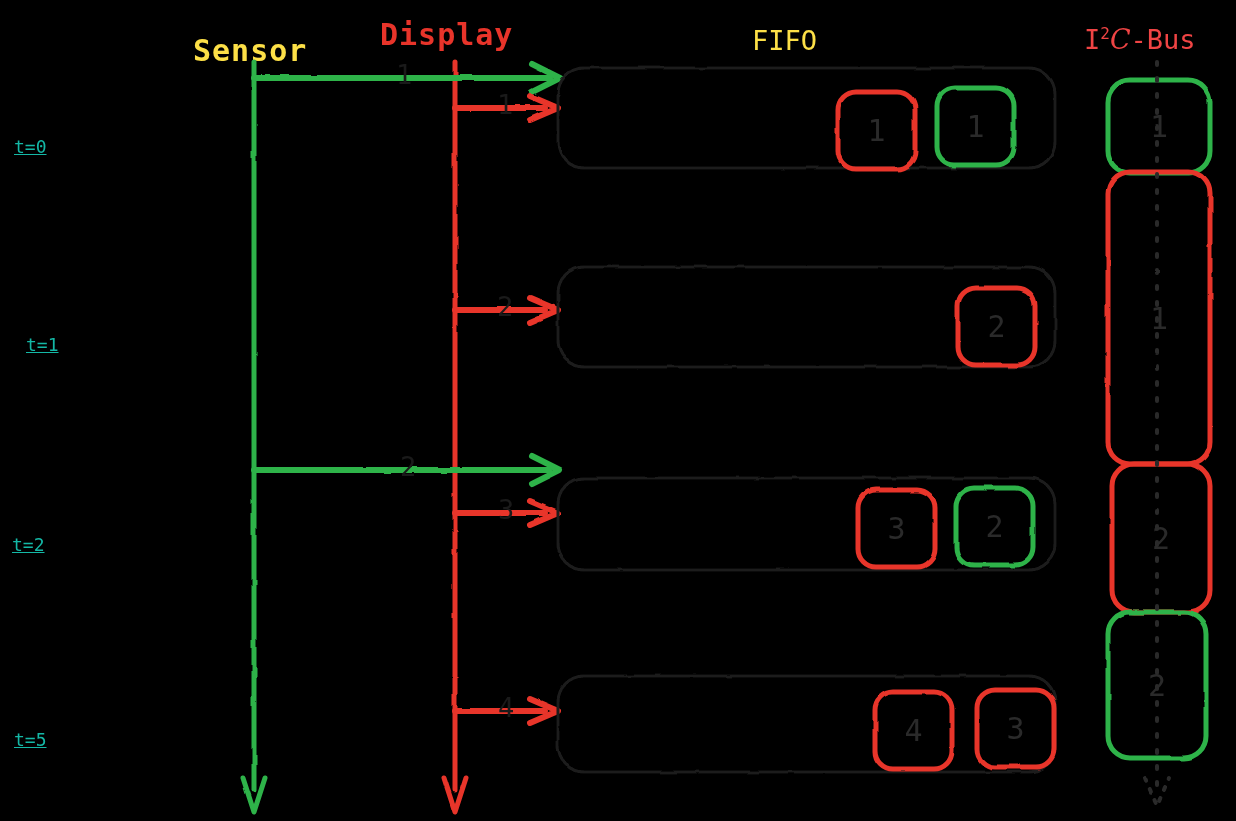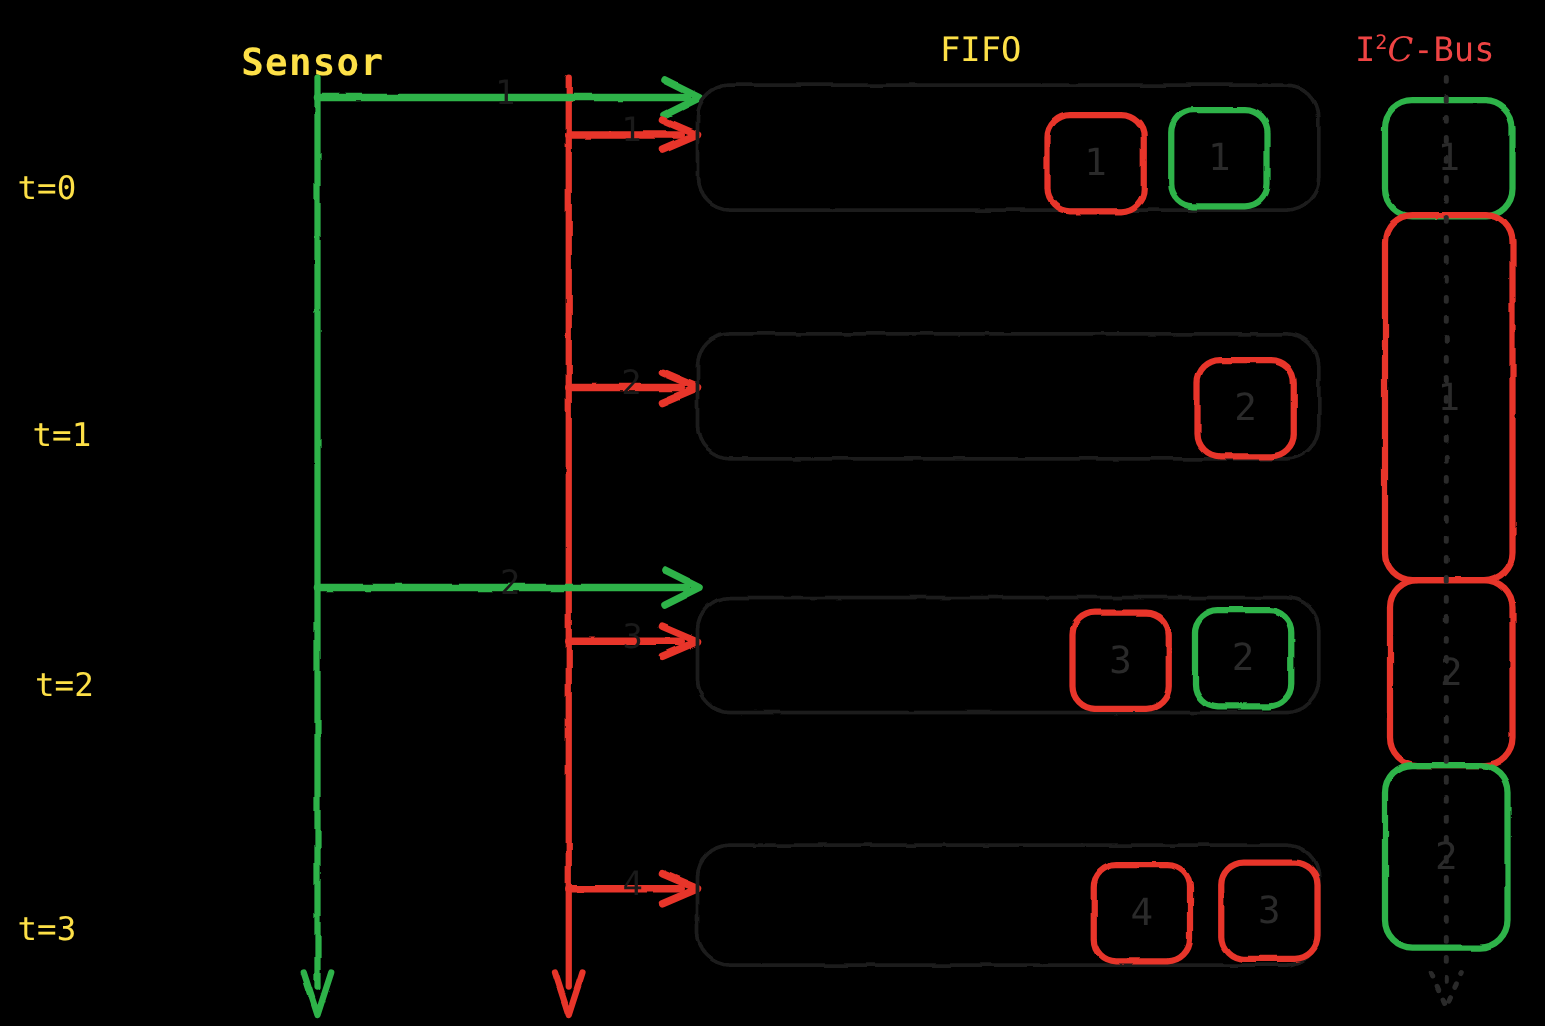--- a/index.html
+++ b/index.html
@@ -2,48 +2,49 @@
 <html><head>
 <meta charset="utf-8">
 <style>
   html,body{margin:0;padding:0;background:#000;}
   body{width:1236px;height:821px;overflow:hidden;
        font-family:"DejaVu Sans Mono","Liberation Mono",monospace;}
   #stage{position:relative;width:1236px;height:821px;background:#000;}
   svg.layer{position:absolute;left:0;top:0;width:1236px;height:821px;}
   .lbl{position:absolute;white-space:nowrap;pointer-events:none;}
   .hdr{font-size:30px;font-weight:700;letter-spacing:1px;}
-  .tlabel{font-size:26px;color:#fde047;}
+  .tlabel{font-size:18px;color:#14b8a6;text-decoration:underline;}
   .fifo-title{font-size:27px;color:#fde047;}
   .bus-title{font-size:27px;color:#ef4444;}
   .sup{font-size:16px;vertical-align:super;}
   .cital{font-style:italic;font-family:"DejaVu Serif","Liberation Serif",serif;}
   .cellnum{position:absolute;font-size:30px;color:#2a2a2a;
            display:flex;align-items:center;justify-content:center;
            pointer-events:none;}
   .arrowlbl{position:absolute;font-size:27px;color:#1a1a1a;pointer-events:none;}
 </style>
 </head>
 <body>
 
 <div id="stage">
 
   <div class="lbl hdr" style="left:193px;top:17px;color:#fde047;margin-top:16px;">Sensor</div>
 
+  <div class="lbl hdr" style="left:380px;top:17px;color:#e8342a;">Display</div>
 
   <div class="lbl fifo-title" style="left:752px;top:25px;">FIFO</div>
 
   <div class="lbl bus-title" style="left:1084px;top:24px;">
     <span>I</span><span class="sup">2</span><span class="cital">C</span><span>-Bus</span>
   </div>
 
   <div class="lbl tlabel" style="left:14px;top:136px;">t=0</div>
   <div class="lbl tlabel" style="left:26px;top:334px;">t=1</div>
-  <div class="lbl tlabel" style="left:28px;top:534px;">t=2</div>
-  <div class="lbl tlabel" style="left:14px;top:729px;">t=3</div>
+  <div class="lbl tlabel" style="left:12px;top:534px;">t=2</div>
+  <div class="lbl tlabel" style="left:14px;top:729px;">t=5</div>
 
   <svg class="layer" viewBox="0 0 1236 821" xmlns="http://www.w3.org/2000/svg">
     <defs>
       <filter id="rough" x="-12%" y="-12%" width="124%" height="124%">
         <feTurbulence type="fractalNoise" baseFrequency="0.035" numOctaves="3" seed="7" result="n"></feTurbulence>
         <feDisplacementMap in="SourceGraphic" in2="n" scale="2.6" xChannelSelector="R" yChannelSelector="G"></feDisplacementMap>
       </filter>
       <filter id="rough2" x="-12%" y="-12%" width="124%" height="124%">
         <feTurbulence type="fractalNoise" baseFrequency="0.05" numOctaves="3" seed="19" result="n2"></feTurbulence>
         <feDisplacementMap in="SourceGraphic" in2="n2" scale="2.0" xChannelSelector="R" yChannelSelector="G"></feDisplacementMap>

